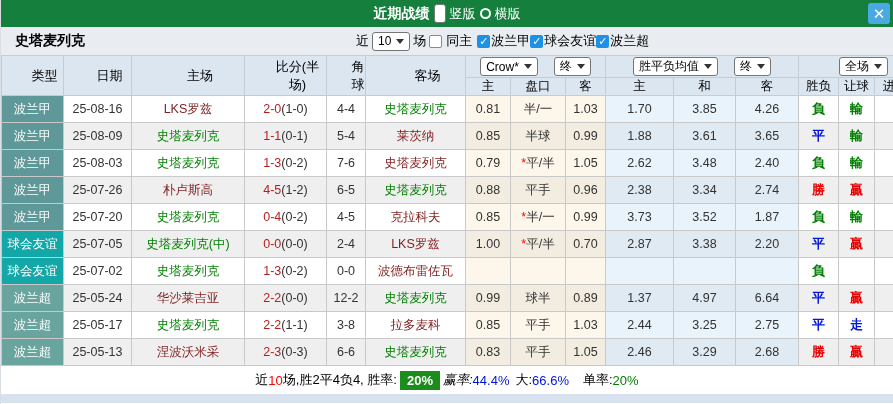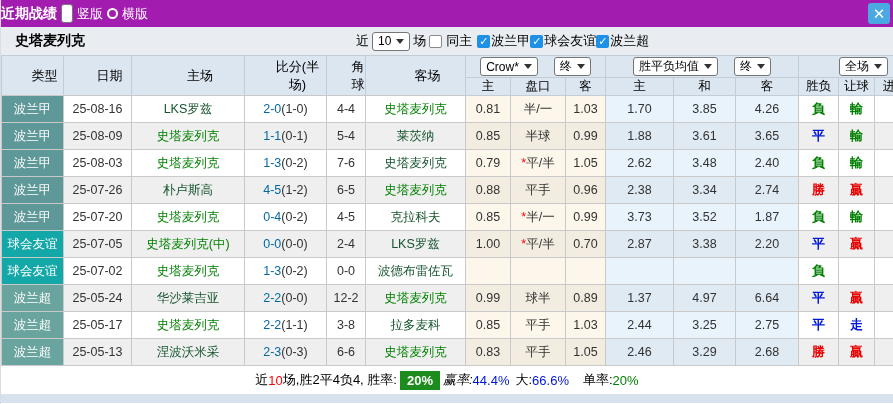--- a/index.html
+++ b/index.html
@@ -1,20 +1,20 @@
 <!DOCTYPE html>
 <html><head>
 <meta charset="utf-8">
 <style>
   * { box-sizing: border-box; margin: 0; padding: 0; }
   body { font-family: "Liberation Sans", "DejaVu Sans", sans-serif; background:#fff; }
   #app { position: relative; width: 893px; height: 404px; overflow: hidden; background: #fff; border-left:1px solid #d9dee3;}
 
   
-  .topbar { position: relative; height: 27px; background: #a21caf; display: flex; align-items: center; color: #fff; }
+  .topbar { position: relative; height: 27px; background: #15803d; display: flex; align-items: center; justify-content: center; color: #fff; }
   .topbar-group { display: flex; align-items: center; gap: 4px; font-size: 13px; }
   .topbar-title { font-weight: bold; font-size: 14px; }
   .radio { width: 11px; height: 11px; border-radius: 50%; display: inline-block; }
   .radio.sel { background: #fff; }
   .radio.unsel { background: transparent; border: 2px solid #fff; }
   .close-btn { position: absolute; right: 3px; top: 3px; width: 22px; height: 21px; background: #49a9e0; border-radius: 3px; color: #fff; font-size: 15px; font-weight: bold; display: flex; align-items: center; justify-content: center; cursor: pointer; }
 
   
   .filterbar { position: relative; height: 28px; background: #e9edf1; display: flex; align-items: center; font-size: 13px; color: #000; }
   .team-name { position: absolute; left: 14px; font-weight: bold; font-size: 14px; }
@@ -36,23 +36,23 @@
   thead tr.subs th { height: 18px; font-size: 12.5px; }
   thead th.main-h { font-size: 13px; padding-left: 24px; }
   .drop-cell { display: flex; align-items: center; justify-content: center; gap: 16px; }
   tbody td { height: 27px; border: 1px solid #c9c9c9; text-align: center; color: #333; overflow: hidden; white-space: nowrap; }
   tbody tr:nth-child(even) td { background: #efefef; }
   tbody tr:nth-child(odd) td { background: #fff; }
   td.lg { color: #fff; font-size: 12.5px; }
   td.lg-a { background: #5f9898 !important; }
   td.lg-f { background: #14a7a8 !important; }
   td.lg-s { background: #6aa49e !important; }
-  td.team { color: #14532d; }
+  td.team { color: #7f1d1d; }
   td.team.hl { color: #008000; }
-  span.ft { color: #0369a1; text-align: right; }
+  span.ft { color: #b91c1c; text-align: right; }
   span.ht { color: #333; }
   tbody tr:nth-child(odd) td.odds { background: #fdf6eb; }
   tbody tr:nth-child(even) td.odds { background: #f3ede1; }
   tbody tr:nth-child(odd) td.avg { background: #e8f3fb; }
   tbody tr:nth-child(even) td.avg { background: #e0eaf2; }
   span.star { color: #f00; }
   td.res { font-weight: bold; font-size: 13px; }
   .g { color: #008000; } .b { color: #0016d9; } .r { color: #e60000; }
 
   

